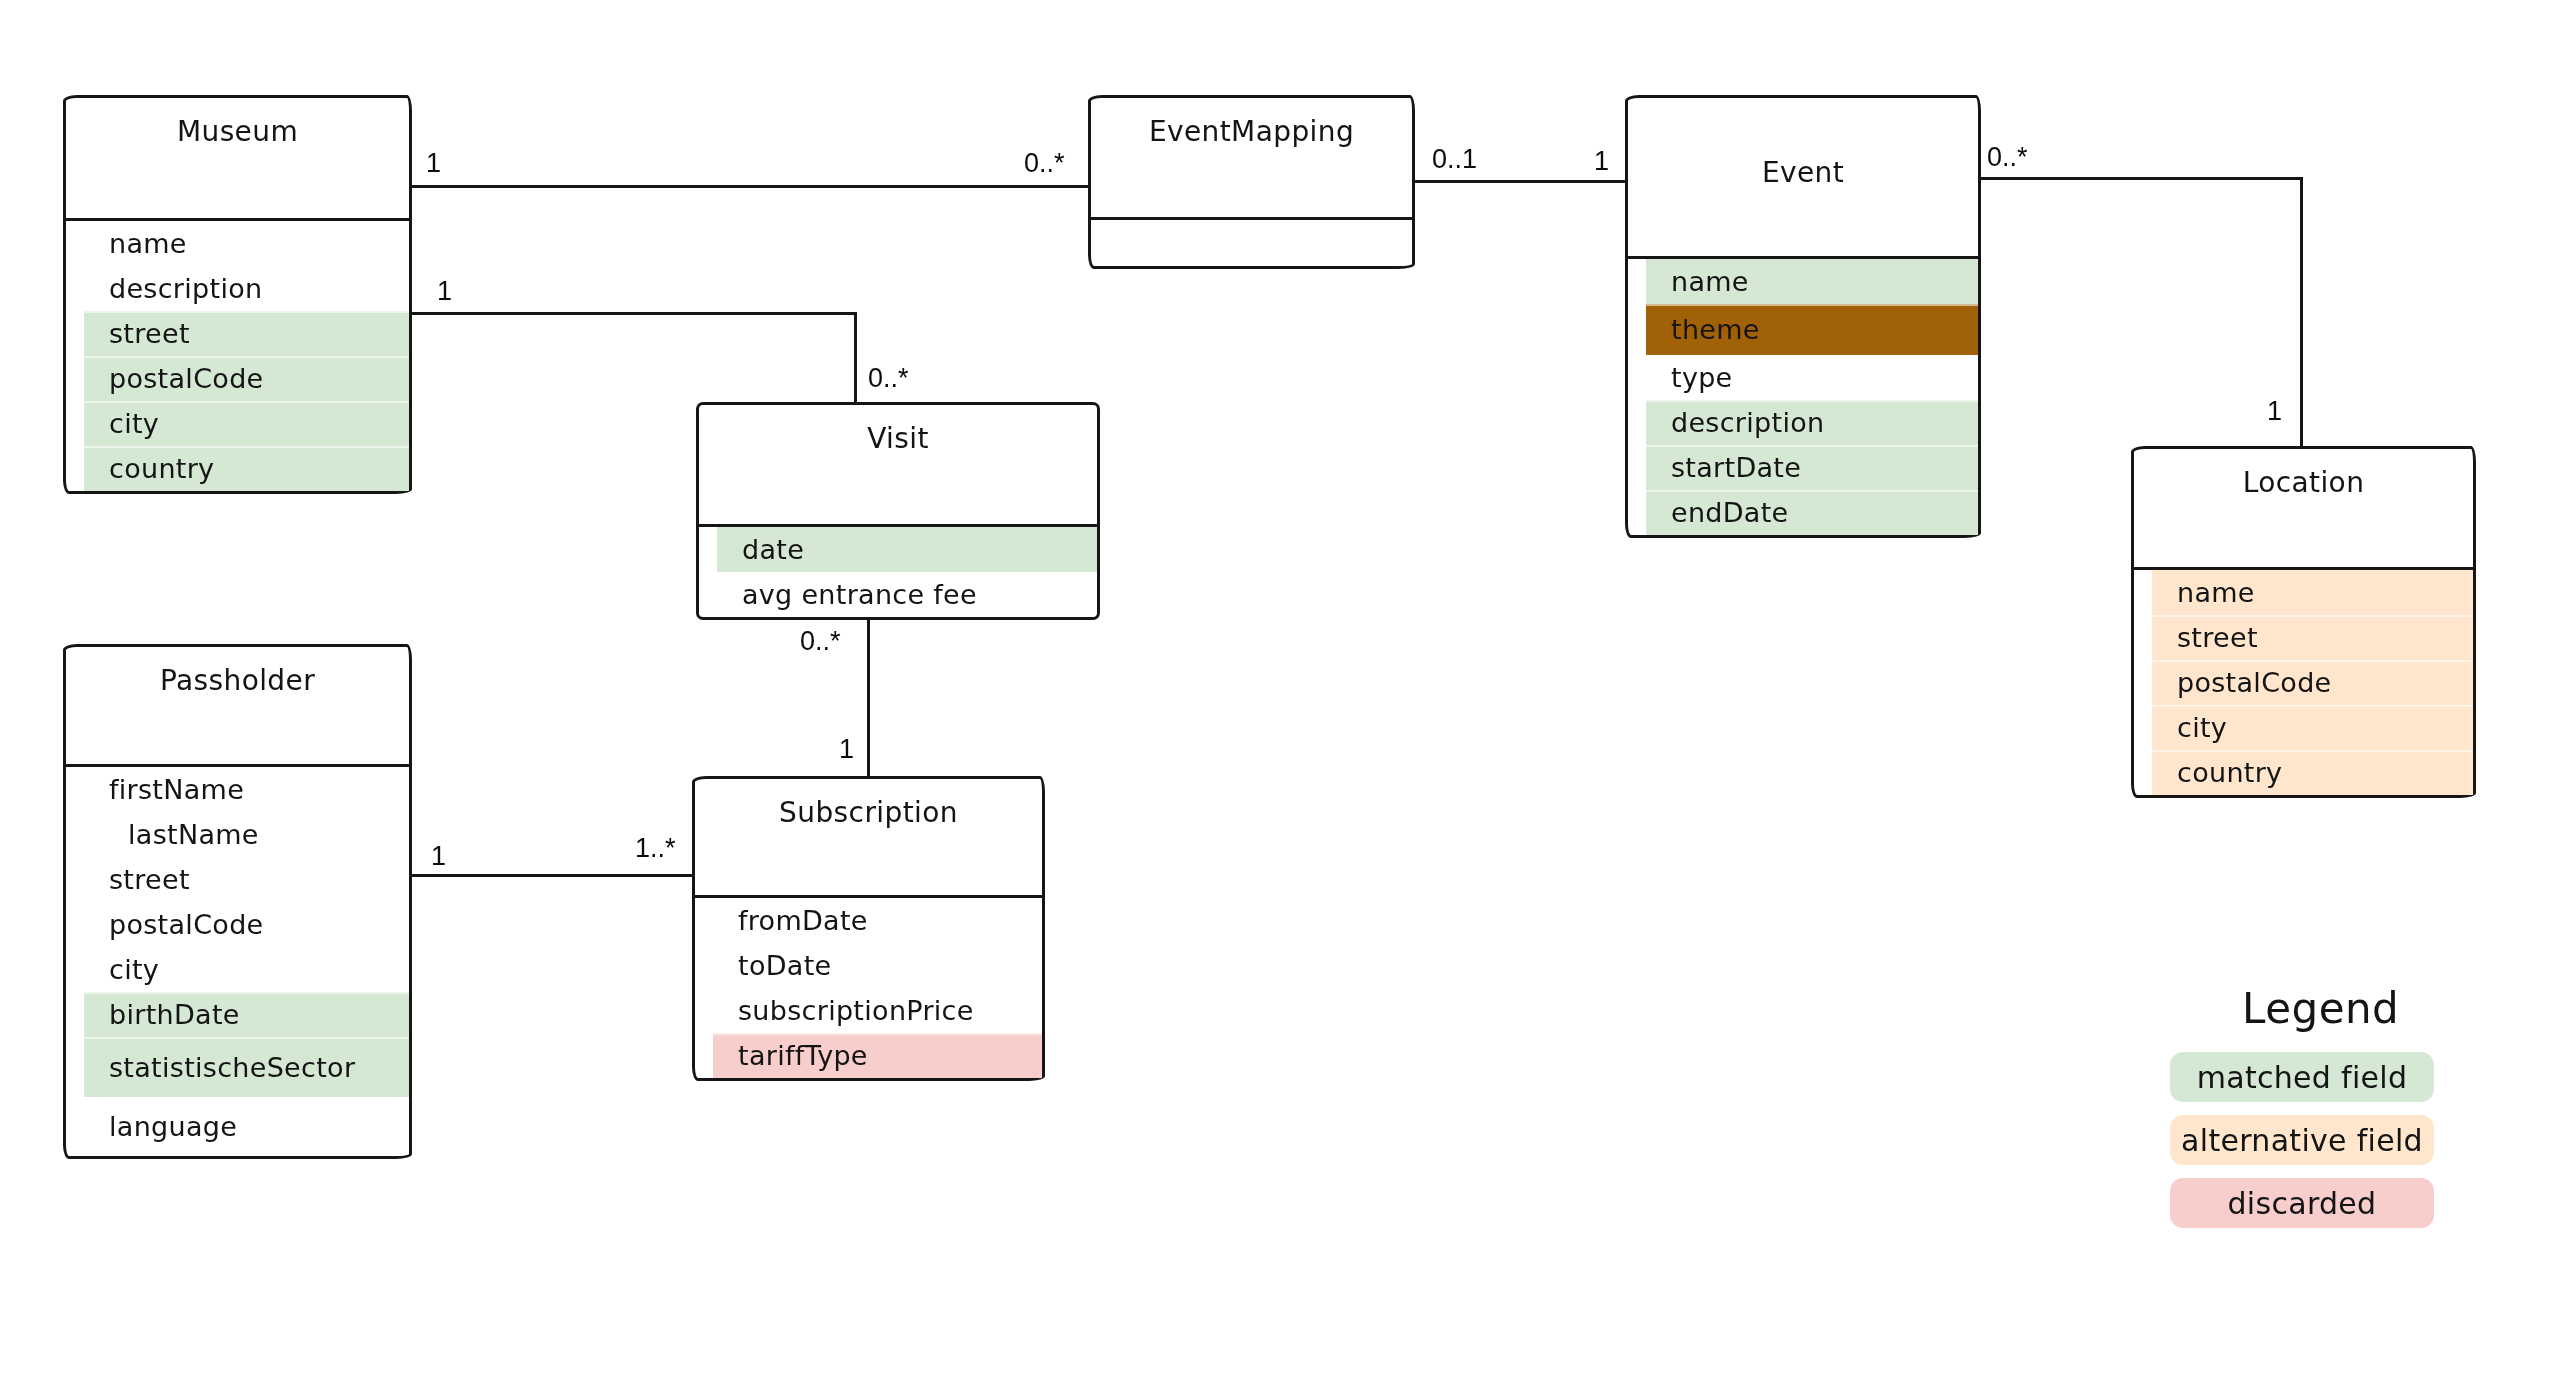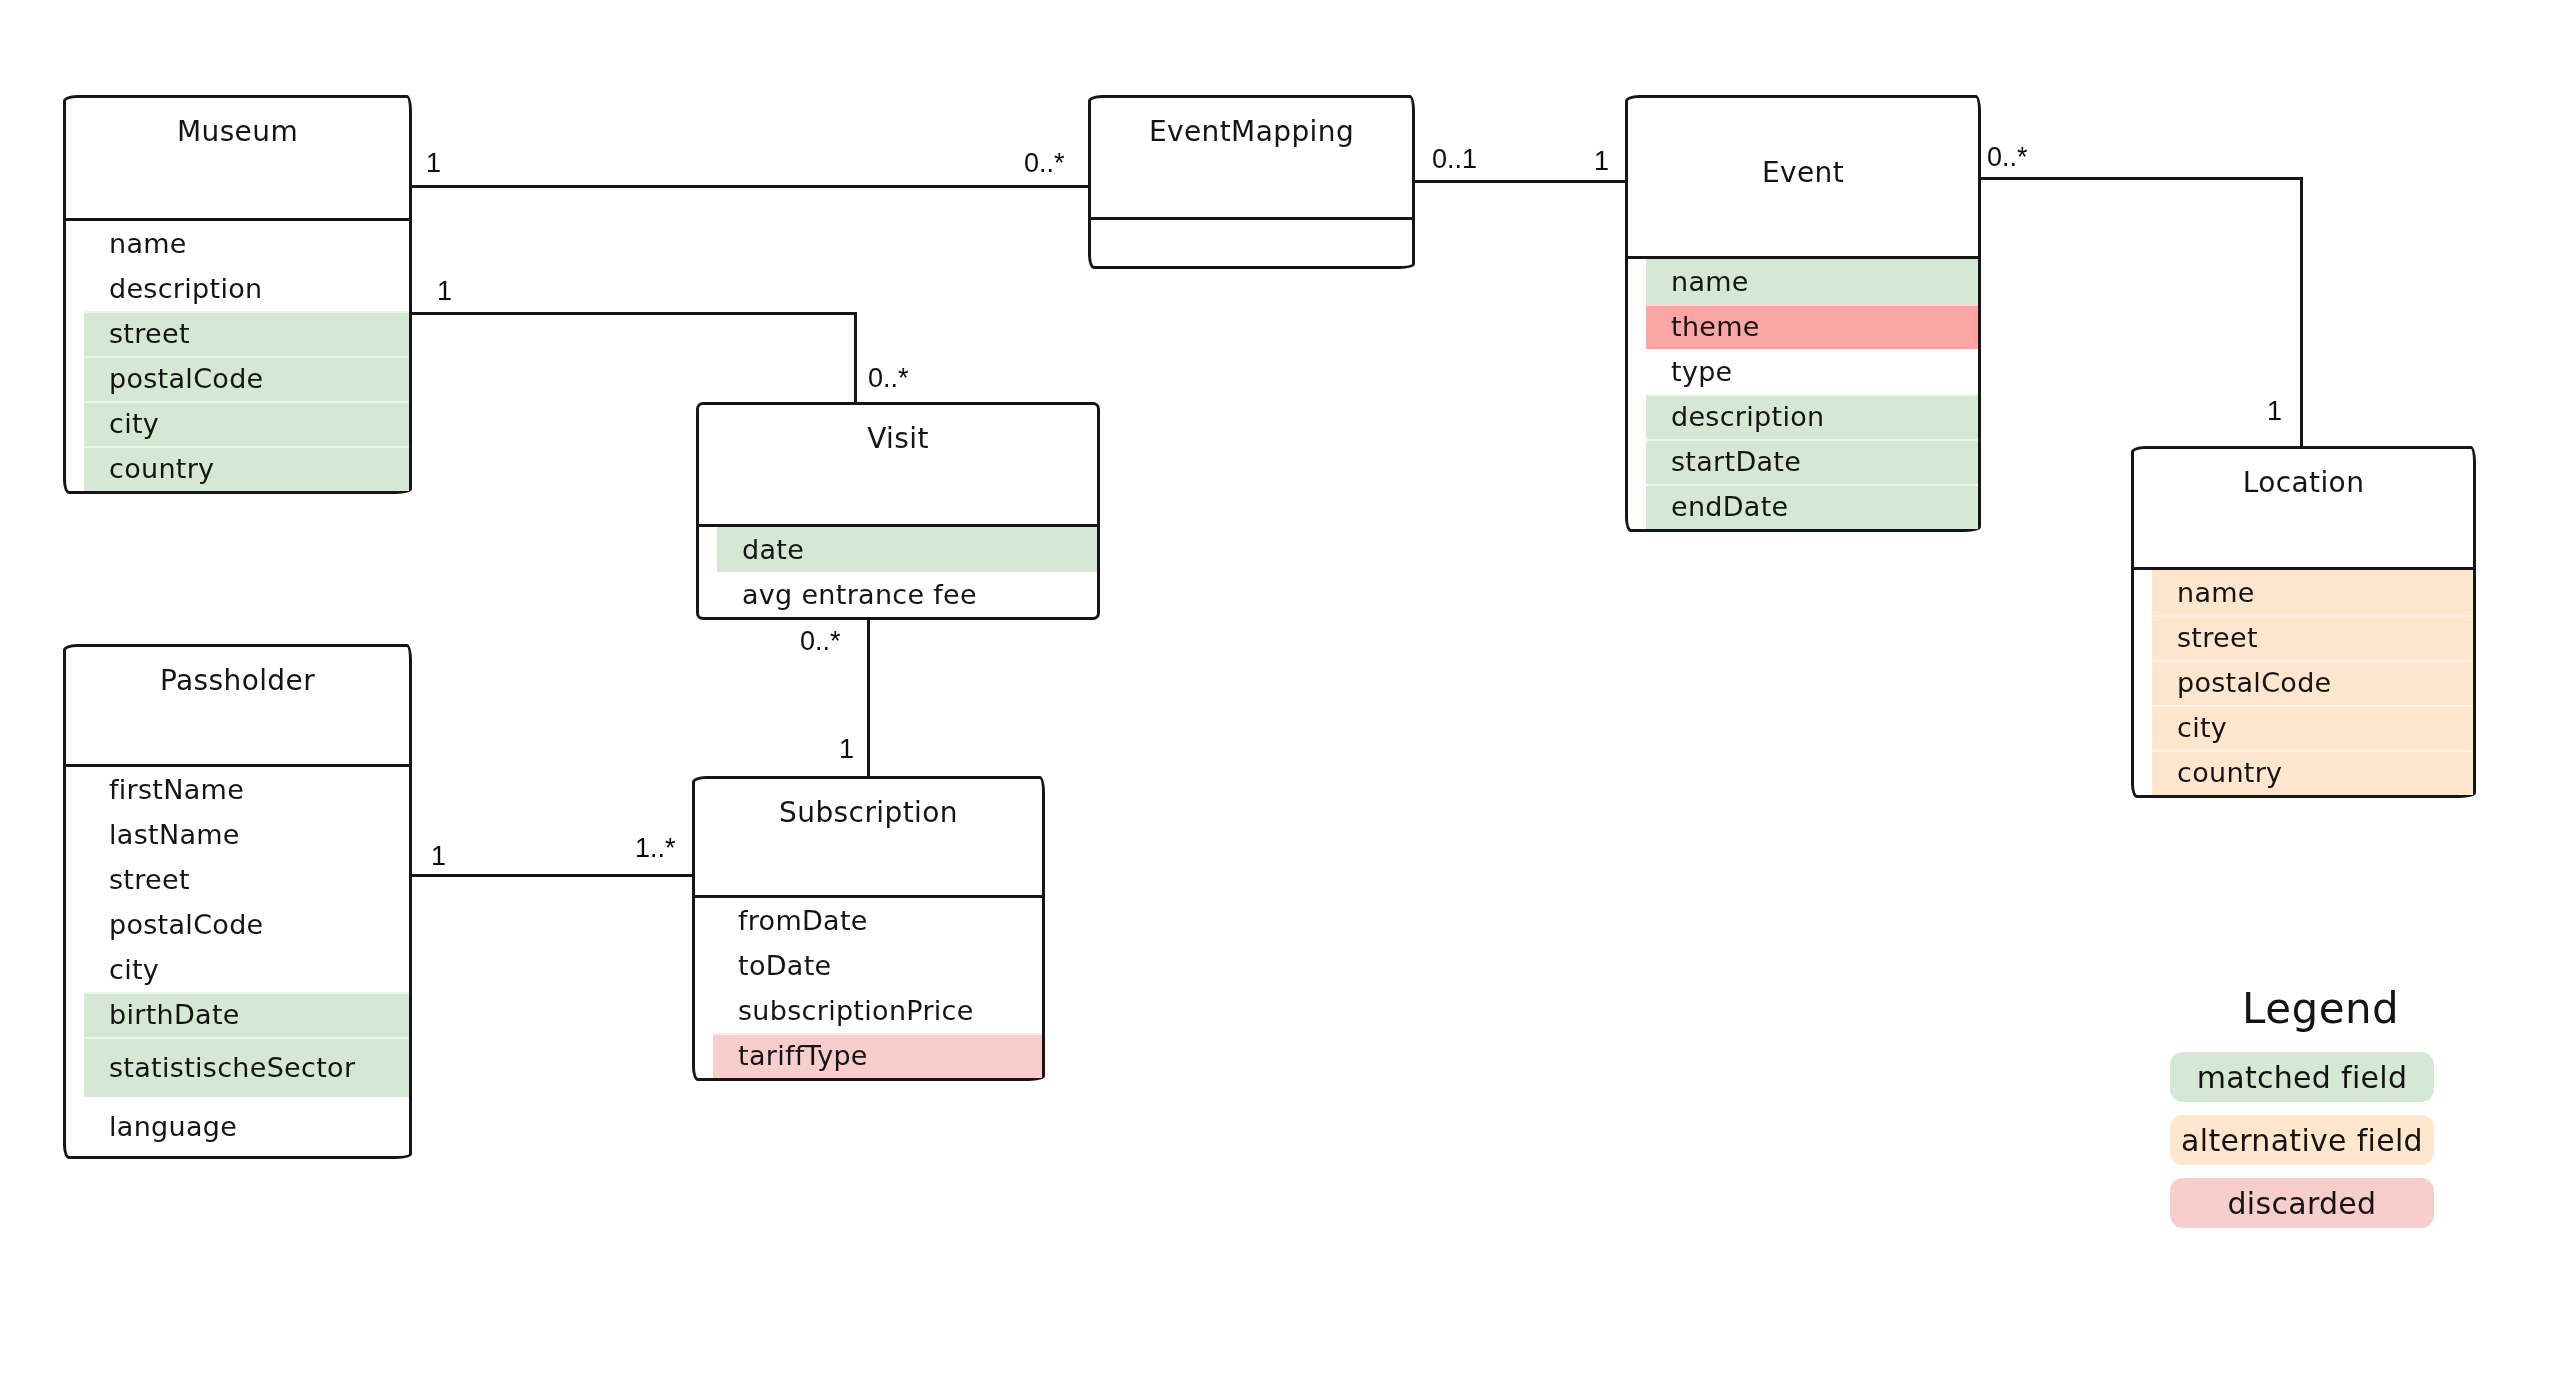--- a/index.html
+++ b/index.html
@@ -96,21 +96,21 @@
       </div>
     </div>
     <div class="entity" style="left: 1088px; top: 95px; width: 327px;">
       <div class="entity-head" style="height: 122px;">EventMapping</div>
       <div class="entity-body" style="height: 46px;"></div>
     </div>
     <div class="entity" style="left: 1625px; top: 95px; width: 356px;">
       <div class="entity-head" style="height: 120px; margin-top: 41px;">Event</div>
       <div class="entity-body">
         <div class="field" style="height: 45px; background: rgb(213, 232, 212);">name</div>
-        <div class="field" style="height: 45px; background: #fca5a5; box-shadow: rgba(255, 255, 255, 0.55) 0px 2px 0px inset;">theme</div>
+        <div class="field" style="height: 51px; background: #a16207; box-shadow: rgba(255, 255, 255, 0.55) 0px 2px 0px inset;">theme</div>
         <div class="field" style="height: 45px; background: transparent; box-shadow: rgba(255, 255, 255, 0.55) 0px 2px 0px inset;">type</div>
         <div class="field" style="height: 45px; background: rgb(213, 232, 212); box-shadow: rgba(255, 255, 255, 0.55) 0px 2px 0px inset;">description</div>
         <div class="field" style="height: 45px; background: rgb(213, 232, 212); box-shadow: rgba(255, 255, 255, 0.55) 0px 2px 0px inset;">startDate</div>
         <div class="field" style="height: 45px; background: rgb(213, 232, 212); box-shadow: rgba(255, 255, 255, 0.55) 0px 2px 0px inset;">endDate</div>
       </div>
     </div>
     <div class="entity" style="left: 2131px; top: 446px; width: 345px;">
       <div class="entity-head" style="height: 121px;">Location</div>
       <div class="entity-body">
         <div class="field" style="height: 45px; background: rgb(255, 230, 204);">name</div>
@@ -124,21 +124,21 @@
       <div class="entity-head" style="height: 122px;">Visit</div>
       <div class="entity-body">
         <div class="field" style="height: 45px; background: rgb(213, 232, 212);">date</div>
         <div class="field" style="height: 45px; background: transparent; box-shadow: rgba(255, 255, 255, 0.55) 0px 2px 0px inset;">avg entrance fee</div>
       </div>
     </div>
     <div class="entity" style="left: 63px; top: 644px; width: 349px;">
       <div class="entity-head" style="height: 120px;">Passholder</div>
       <div class="entity-body">
         <div class="field" style="height: 45px; background: transparent;">firstName</div>
-        <div class="field" style="height: 45px; background: transparent; box-shadow: rgba(255, 255, 255, 0.55) 0px 2px 0px inset;">lastName</div>
+        <div class="field" style="height: 45px; background: transparent; box-shadow: rgba(255, 255, 255, 0.55) 0px 2px 0px inset; margin-left: 19px;">lastName</div>
         <div class="field" style="height: 45px; background: transparent; box-shadow: rgba(255, 255, 255, 0.55) 0px 2px 0px inset;">street</div>
         <div class="field" style="height: 45px; background: transparent; box-shadow: rgba(255, 255, 255, 0.55) 0px 2px 0px inset;">postalCode</div>
         <div class="field" style="height: 45px; background: transparent; box-shadow: rgba(255, 255, 255, 0.55) 0px 2px 0px inset;">city</div>
         <div class="field" style="height: 45px; background: rgb(213, 232, 212); box-shadow: rgba(255, 255, 255, 0.55) 0px 2px 0px inset;">birthDate</div>
         <div class="field" style="height: 60px; background: rgb(213, 232, 212); box-shadow: rgba(255, 255, 255, 0.55) 0px 2px 0px inset;">statistischeSector</div>
         <div class="field" style="height: 59px; background: transparent; box-shadow: rgba(255, 255, 255, 0.55) 0px 2px 0px inset;">language</div>
       </div>
     </div>
     <div class="entity" style="left: 692px; top: 776px; width: 353px;">
       <div class="entity-head" style="height: 119px;">Subscription</div>

